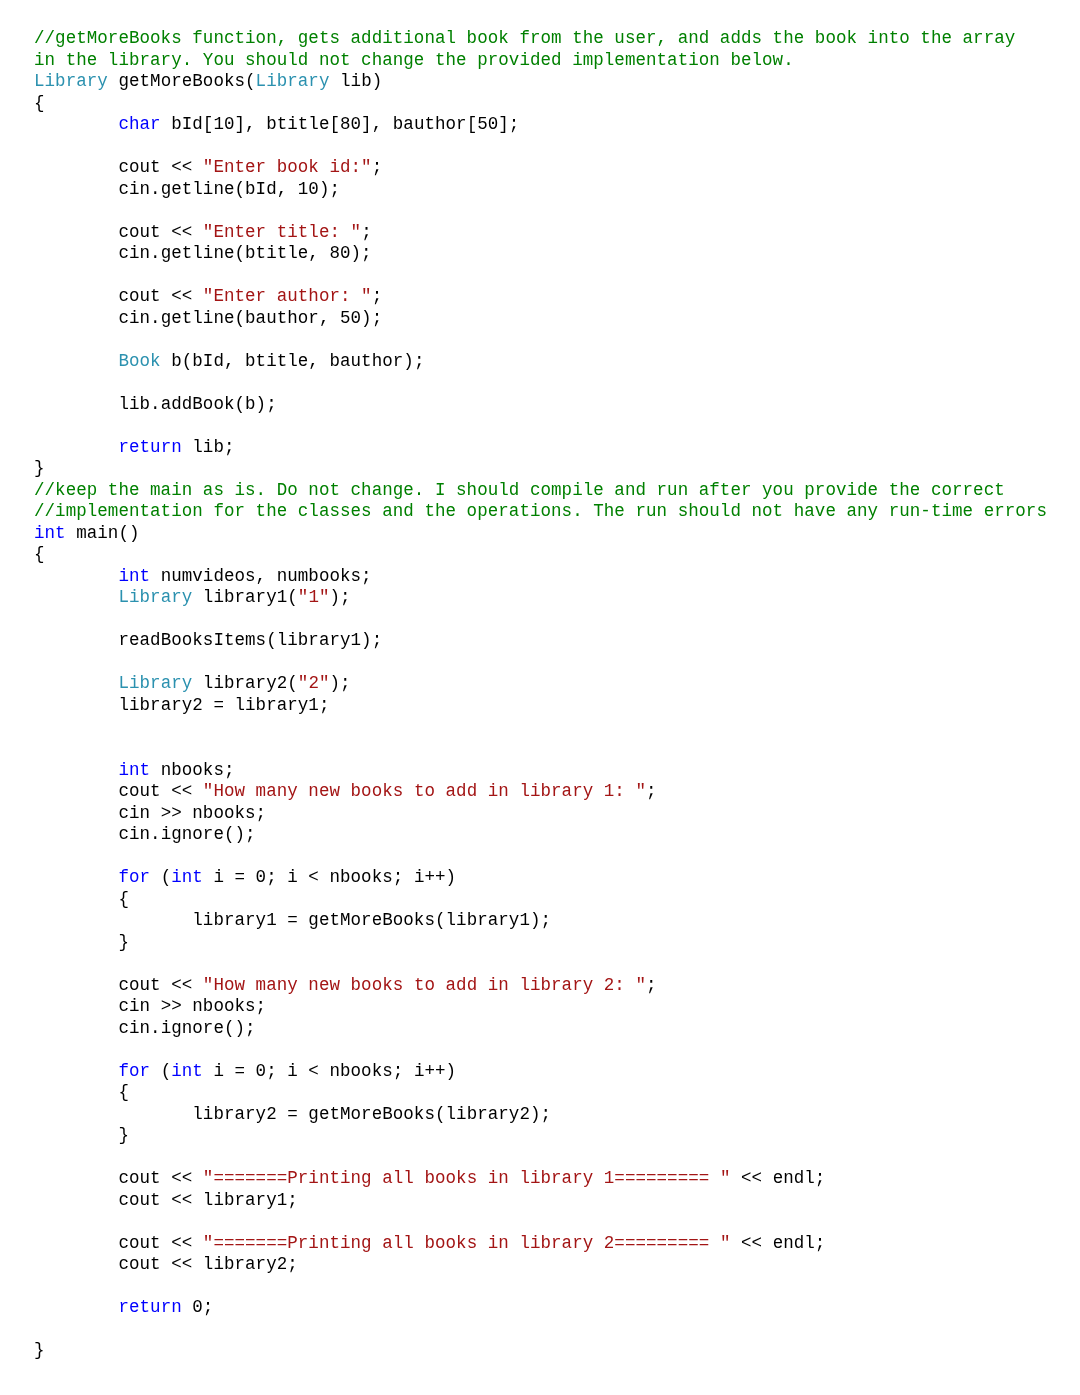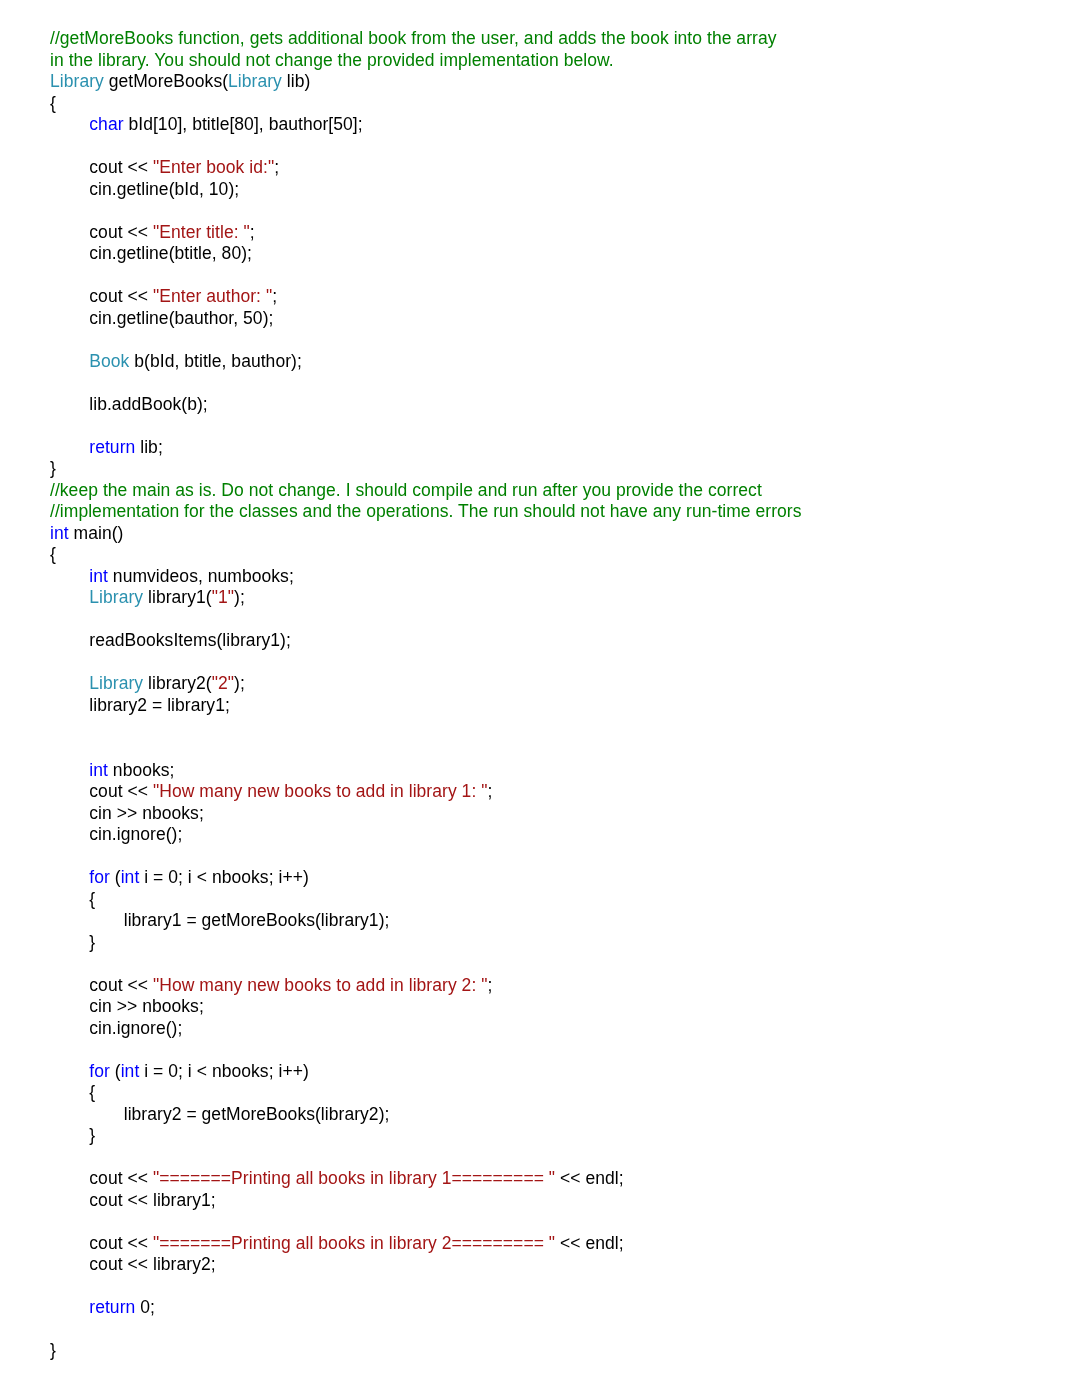--- a/index.html
+++ b/index.html
@@ -1,21 +1,21 @@
 <!DOCTYPE html>
 <html><head>
 <meta charset="utf-8">
 <style>
   html,body{margin:0;padding:0;background:#fff}
   body{width:1080px;min-height:1395px}
   .page{
     box-sizing:border-box;
     width:1080px;
-    padding:28px 50px;
-    font-family:Liberation Sans, sans-serif;
+    padding:28px 34px;
+    font-family:Liberation Mono, monospace;
     font-size:17.5px;
     line-height:1.23;
     color:#000;
     white-space:pre;
     letter-spacing:0.05px;
   }
   .cmt{color:#008000}     
   .kw {color:#0000ff}     
   .typ{color:#2b91af}     
   .str{color:#a31515}        

